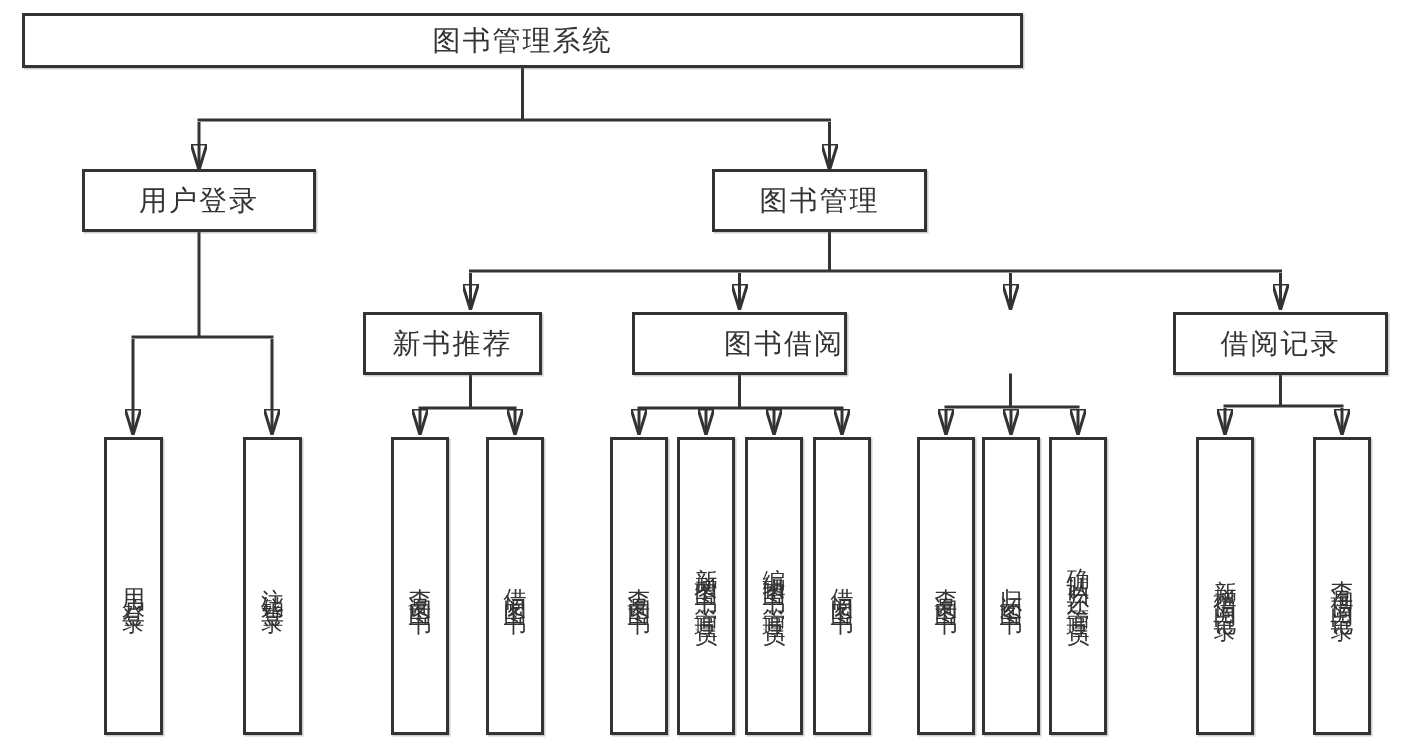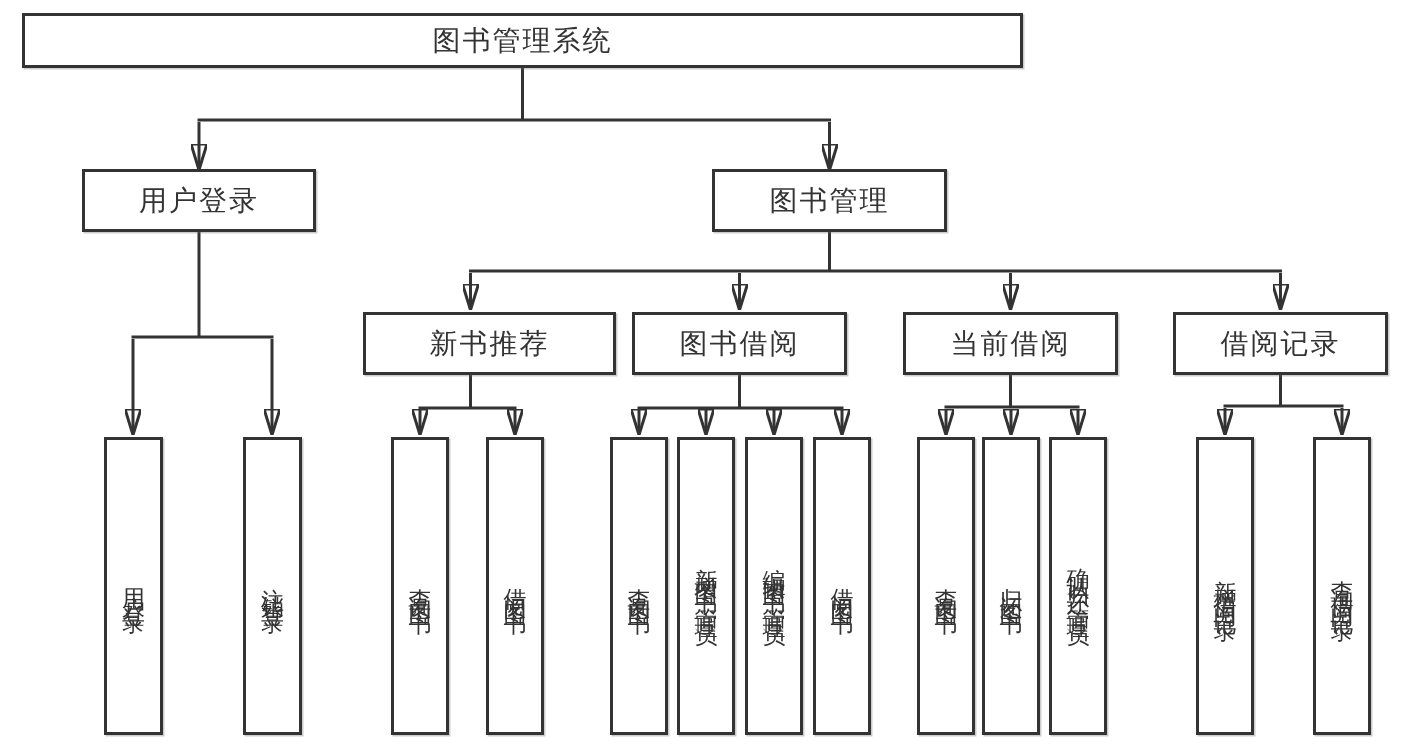--- a/index.html
+++ b/index.html
@@ -114,32 +114,29 @@
     <path class="arrow" marker-end="url(#arrow)" d="M1342 408 V433"></path>
   </svg>
 
   <div class="box box-h" style="left:22px; top:13px; width:1001px; height:55px;">
     <span>图书管理系统</span>
   </div>
 
   <div class="box box-h" style="left:82px; top:169px; width:234px; height:63px;">
     <span>用户登录</span>
   </div>
-  <div class="box box-h" style="left:712px; top:169px; width:235px; height:63px;">
+  <div class="box box-h" style="left:712px; top:169px; width:215px; height:63px;">
     <span>图书管理</span>
   </div>
 
-  <div class="box box-h" style="left:363px; top:312px; width:253px; height:63px;">
+  <div class="box box-h" style="left:363px; top:312px; width:179px; height:63px;">
     <span>新书推荐</span>
   </div>
-  <div class="box box-h" style="left:632px; top:312px; width:215px; height:63px;">
+  <div class="box box-h" style="left:632px; top:312px; width:215px; height:63px;justify-content:flex-end;">
     <span>图书借阅</span>
-  </div>
-  <div class="box box-h" style="left:903px; top:312px; width:215px; height:63px;">
-    <span>当前借阅</span>
   </div>
   <div class="box box-h" style="left:1173px; top:312px; width:215px; height:63px;">
     <span>借阅记录</span>
   </div>
 
   <div class="box box-v" style="left:104px; top:437px; width:59px; height:298px;">
     <span class="vtext">用户登录</span>
   </div>
   <div class="box box-v" style="left:243px; top:437px; width:59px; height:298px;">
     <span class="vtext">注销登录</span>

